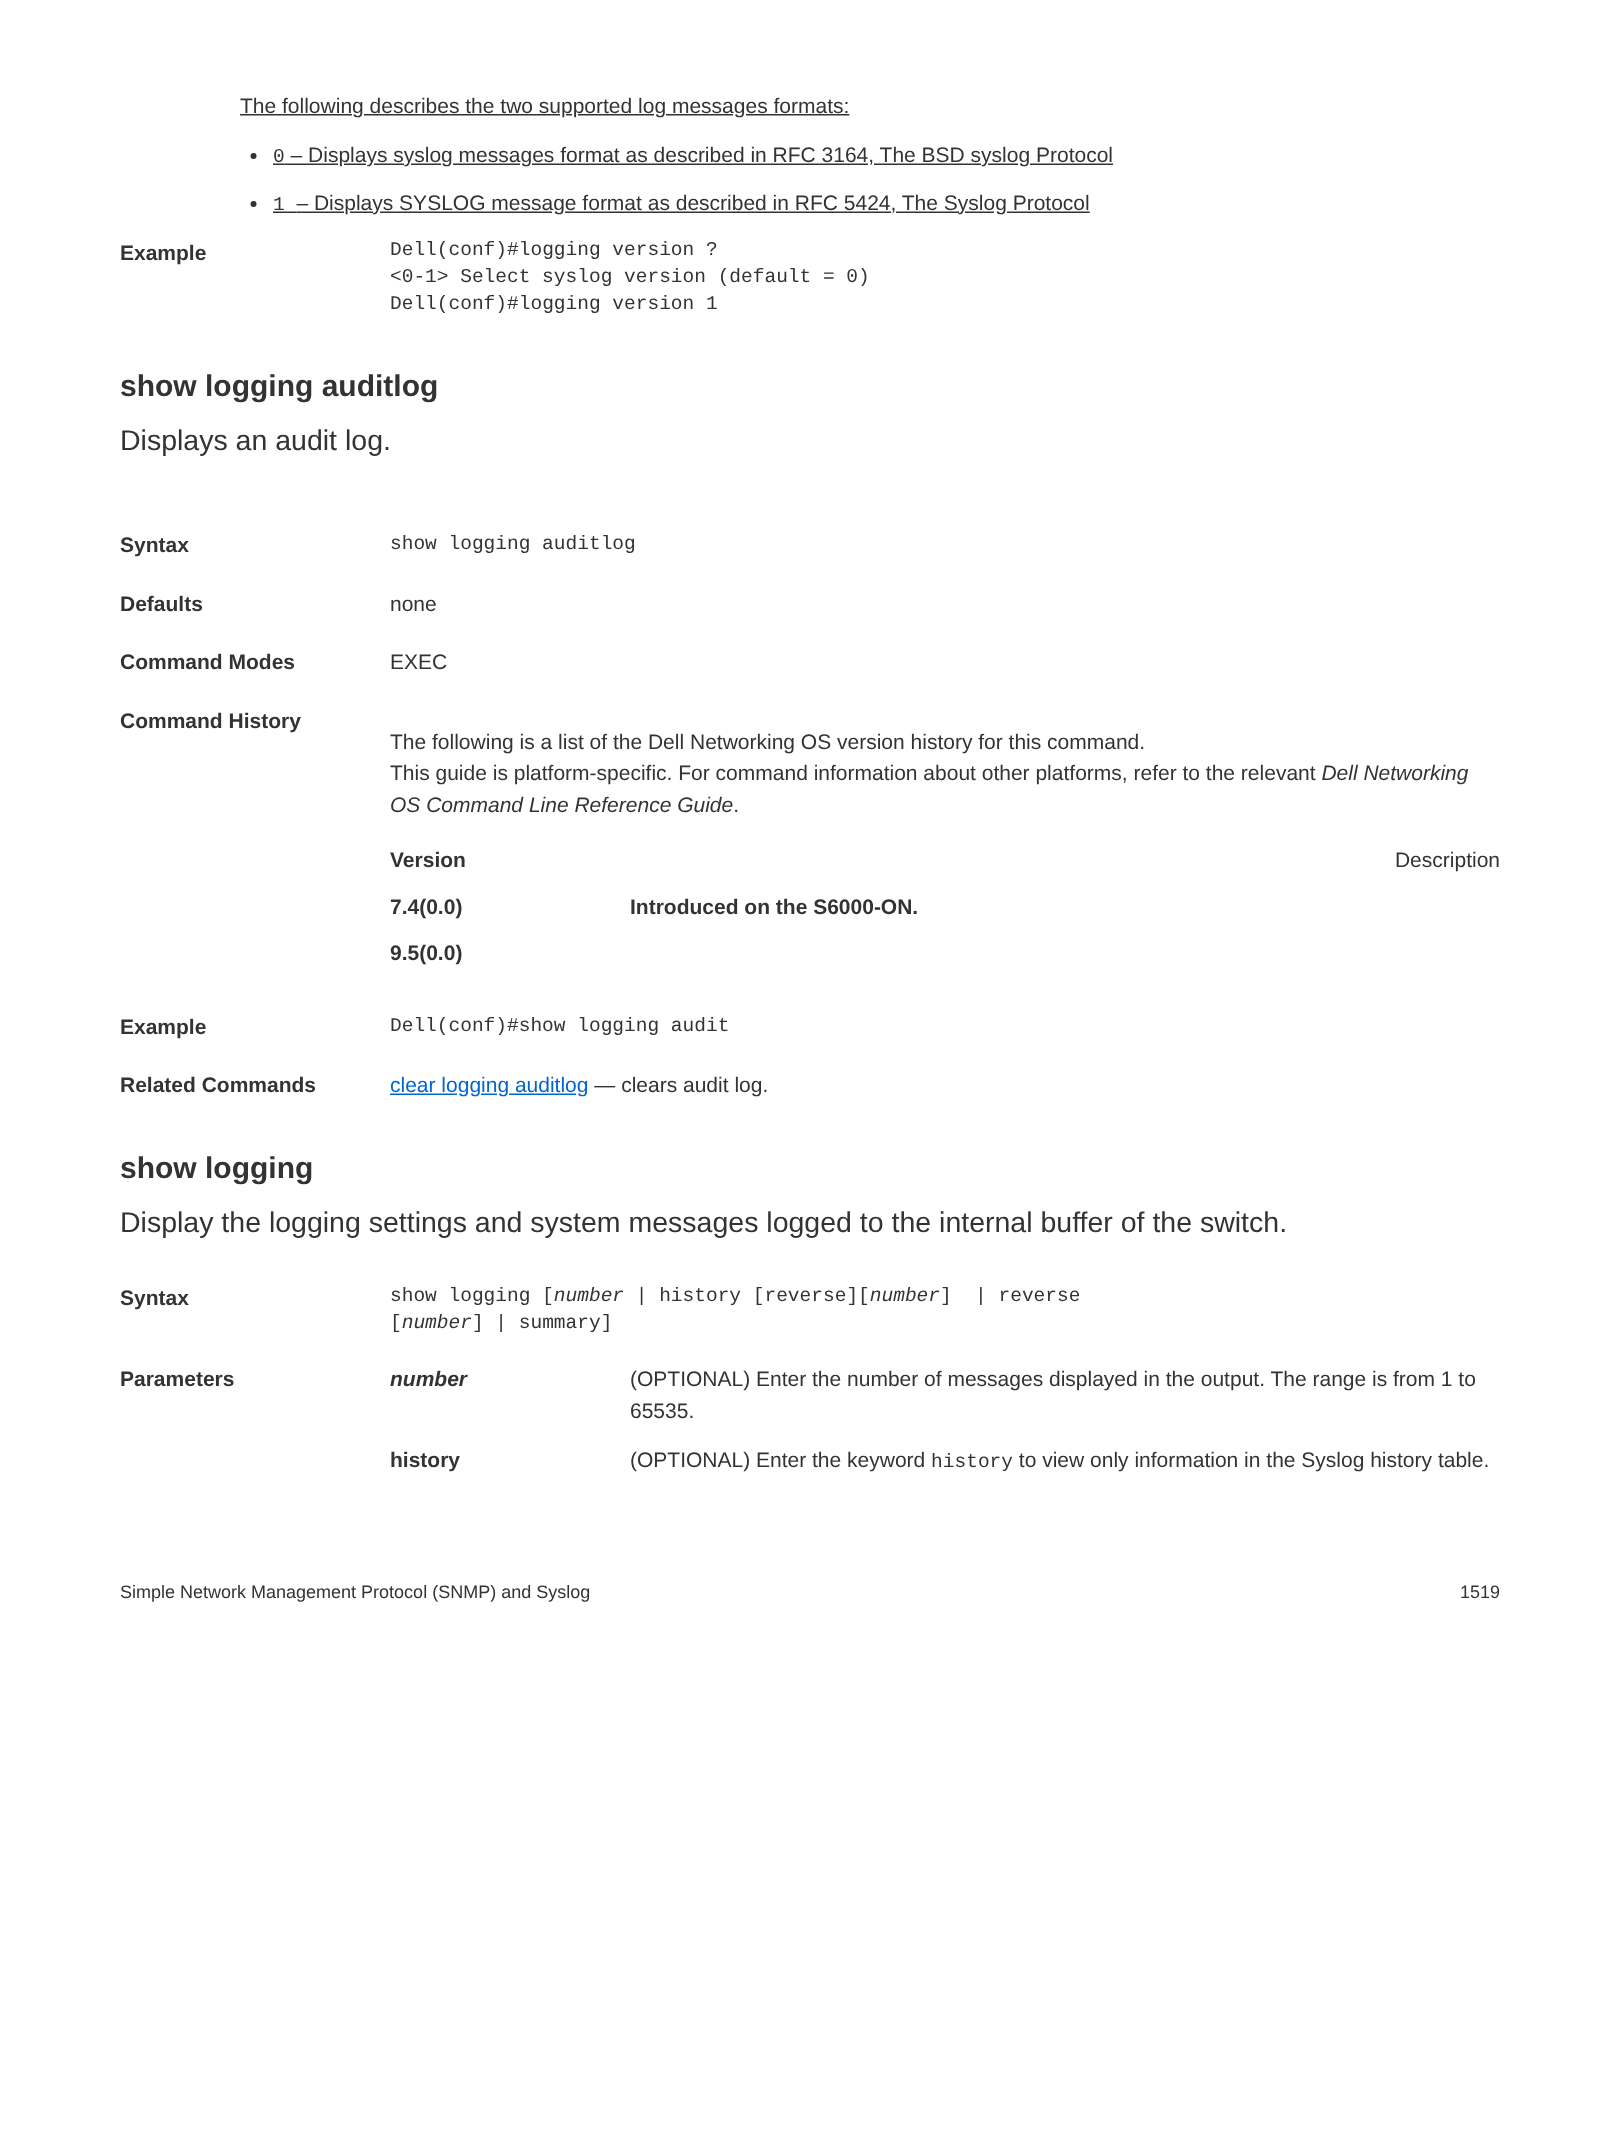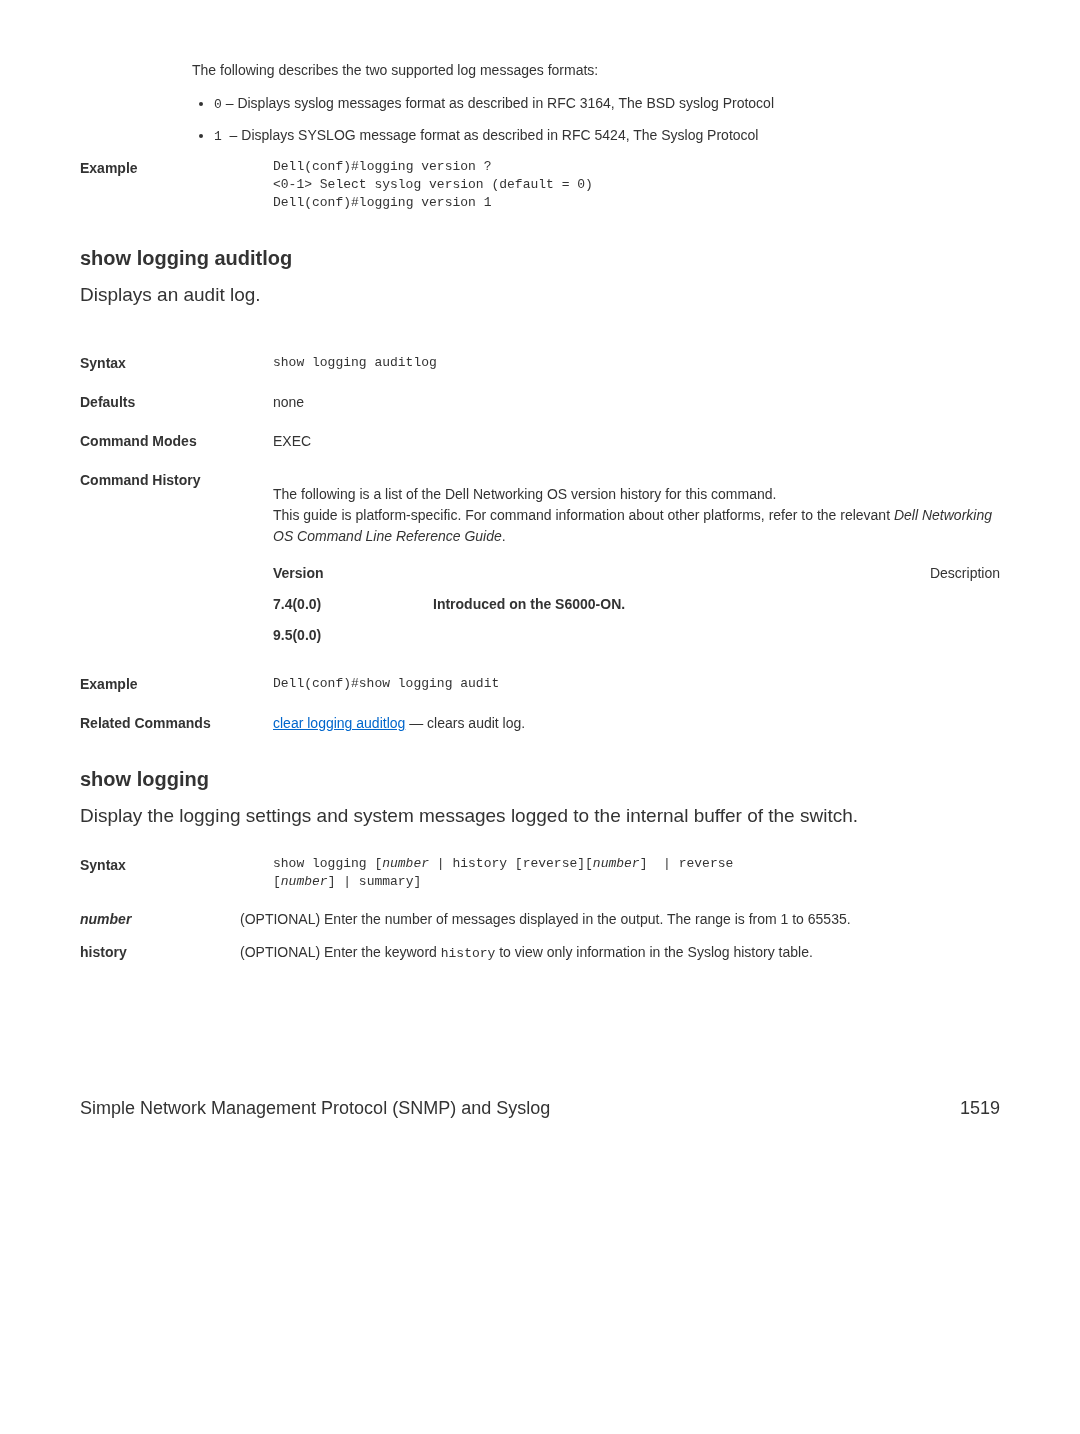--- a/index.html
+++ b/index.html
@@ -5,38 +5,38 @@
   * { box-sizing: border-box; margin: 0; padding: 0; }
   body {
     font-family: -apple-system, BlinkMacSystemFont, "Segoe UI", Arial, sans-serif;
     font-size: 14px;
     line-height: 1.5;
     color: #333;
     background: #fff;
     padding: 60px 80px 40px 80px;
     width: 1080px;
   }
-  .row { display: flex; margin-bottom: 18px; gap: 13px; }
+  .row { display: flex; margin-bottom: 18px; }
   .row .label-col { width: 180px; flex-shrink: 0; font-weight: bold; }
   .row .content-col { flex: 1; }
-  .indent-content { margin-left: 112px; }
+  .indent-content { margin-left: 80px; text-decoration: underline; }
   .bullet-list { list-style: disc; margin-left: 22px; margin-top: 12px; margin-bottom: 12px; }
   .bullet-list li { margin-bottom: 10px; }
   .mono { font-family: "Courier New", monospace; font-size: 13px; }
   .mono-block { font-family: "Courier New", monospace; font-size: 13px; white-space: pre; line-height: 1.4; }
   .bold { font-weight: normal; text-align: right; }
   h2.section-title { font-size: 20px; font-weight: bold; margin-top: 30px; margin-bottom: 8px; }
   .section-desc { margin-bottom: 24px; font-size: 19px; }
   .version-table { margin-top: 16px; }
   .version-table .vrow { display: flex; margin-bottom: 10px; }
   .version-table .vcol1 { width: 160px; font-weight: bold; }
   .version-table .vcol2 { flex: 1; }
   .italic { font-style: italic; }
   a.link { color: #0066cc; text-decoration: underline; }
-  .footer { display: flex; justify-content: space-between; margin-top: 120px; font-size: 18px; gap: 40px; }
+  .footer { display: flex; justify-content: space-between; margin-top: 56px; font-size: 12px; gap: 40px; }
   .param-row { display: flex; margin-bottom: 12px; }
   .param-name { width: 160px; font-weight: bold; }
   .param-desc { flex: 1; }
 </style>
 </head>
 <body>
 
 <div class="indent-content">
   <p>The following describes the two supported log messages formats:</p>
   <ul class="bullet-list">
@@ -114,20 +114,21 @@
 <h2 class="section-title">show logging</h2>
 <p class="section-desc">Display the logging settings and system messages logged to the internal buffer of the switch.</p>
 
 <div class="row">
   <div class="label-col">Syntax</div>
   <div class="content-col mono-block"><span>show logging [</span><span class="italic">number</span><span> | history [reverse][</span><span class="italic">number</span><span>]  | reverse </span>
 <span>[</span><span class="italic">number</span><span>] | summary]</span></div>
 </div>
 
 <div class="row" style="margin-bottom:6px;">
+  <div class="label-col">Parameters</div>
   <div class="content-col">
     <div class="param-row">
       <div class="param-name italic">number</div>
       <div class="param-desc">(OPTIONAL) Enter the number of messages displayed in the output. The range is from 1 to 65535.</div>
     </div>
     <div class="param-row">
       <div class="param-name">history</div>
       <div class="param-desc">
         <span>(OPTIONAL) Enter the keyword </span><span class="mono">history</span><span> to view only information in the Syslog history table.</span>
       </div>

